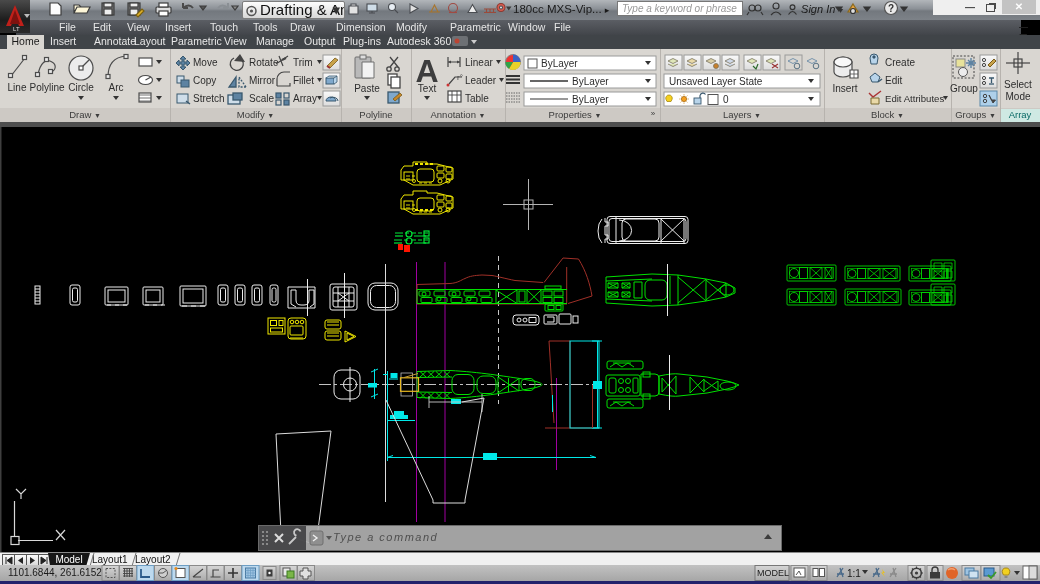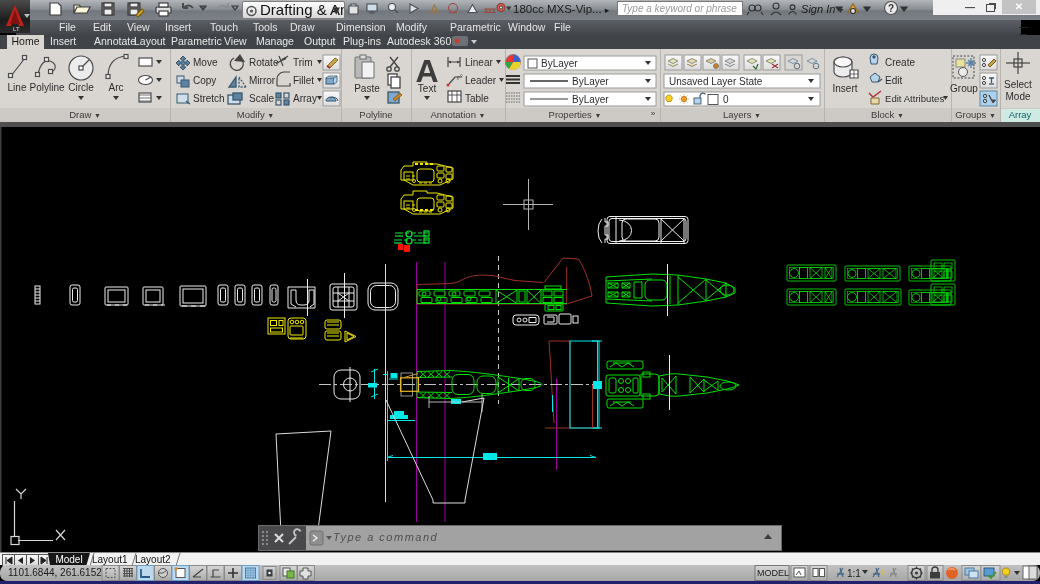--- a/index.html
+++ b/index.html
@@ -34,21 +34,21 @@
   
   #cmdbar{left:258px;top:525px;width:524px;height:26px;background:rgba(176,176,176,0.92);border:1px solid #6a6a6a;box-sizing:border-box;}
   #cmdleft{left:0;top:0;width:47px;height:24px;background:rgba(56,56,58,0.84);}
   #cmdtext{left:74px;top:5px;font-style:italic;color:#4f4f4f;font-size:11px;letter-spacing:1.5px;}
   
   #sheettabs{left:0;top:552px;width:1040px;height:13px;background:#f1f1f1;border-top:1px solid #888;box-sizing:border-box;}
   .navb{position:absolute;top:1px;width:11px;height:11px;background:linear-gradient(#fafafa,#d6d6d6);border:1px solid #555;font-size:7px;text-align:center;line-height:10px;color:#111;}
   #modeltab{left:48px;top:0;width:42px;height:13px;background:#161616;color:#fff;font-size:10px;text-align:center;line-height:13px;clip-path:polygon(0 0,100% 0,91% 100%,5% 100%);}
   .laytab{position:absolute;top:0;height:28px;color:#111;font-size:10px;line-height:13px;}
   
-  #statusbar{left:0;top:565px;width:1040px;height:16px;background:linear-gradient(#c2c2c2,#a6a6a6);border-radius:7px;}
+  #statusbar{left:0;top:565px;width:1040px;height:16px;background:linear-gradient(#c2c2c2,#a6a6a6);}
   #coords{left:8px;top:2px;font-size:10px;color:#1a1a1a;}
   #navybar{left:0;top:581px;width:1040px;height:3px;background:#23216b;}
   svg{display:block;} #wsbox svg,#signin svg,#fname svg,.navb svg{display:inline-block;vertical-align:middle;}
 </style>
 </head>
 <body>
 
 <div class="abs" id="titlebar"></div>
 <div class="abs" id="titlebar-right"></div>
 <div class="abs" id="minbtn">—</div>

